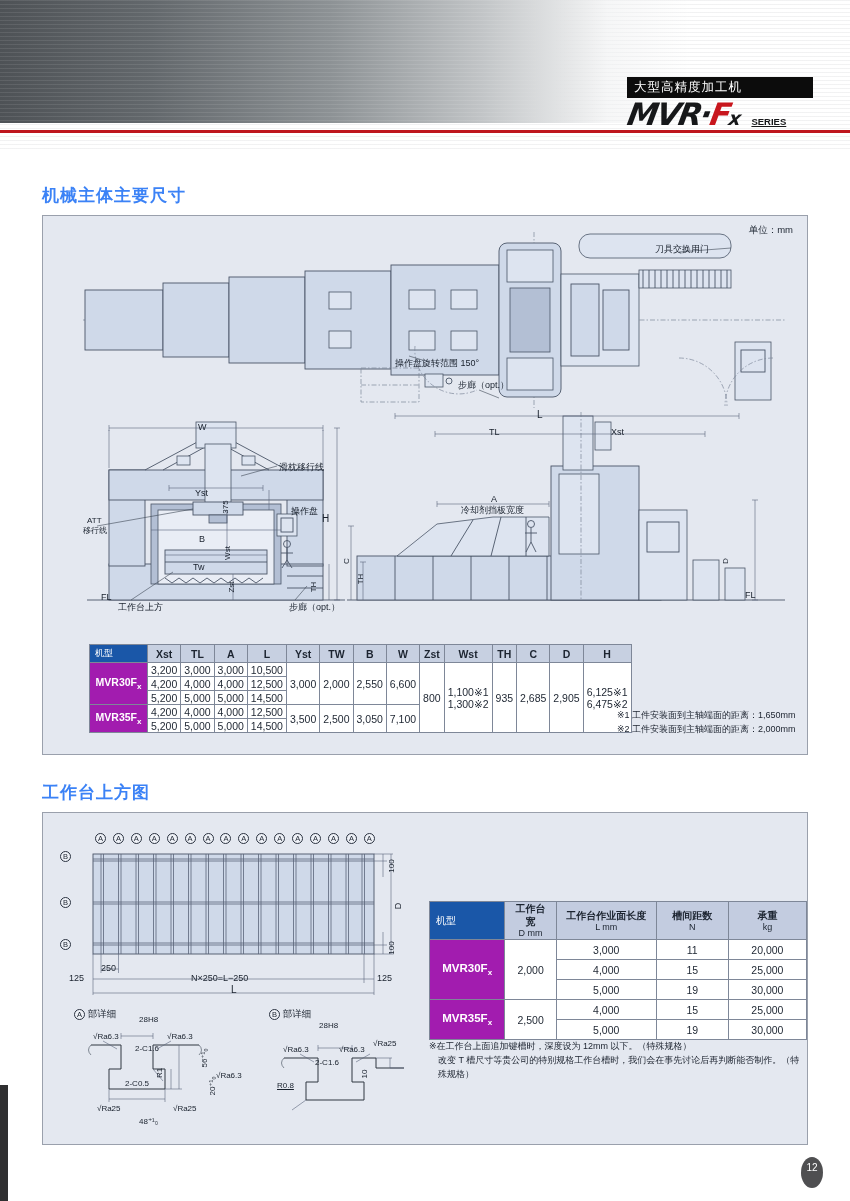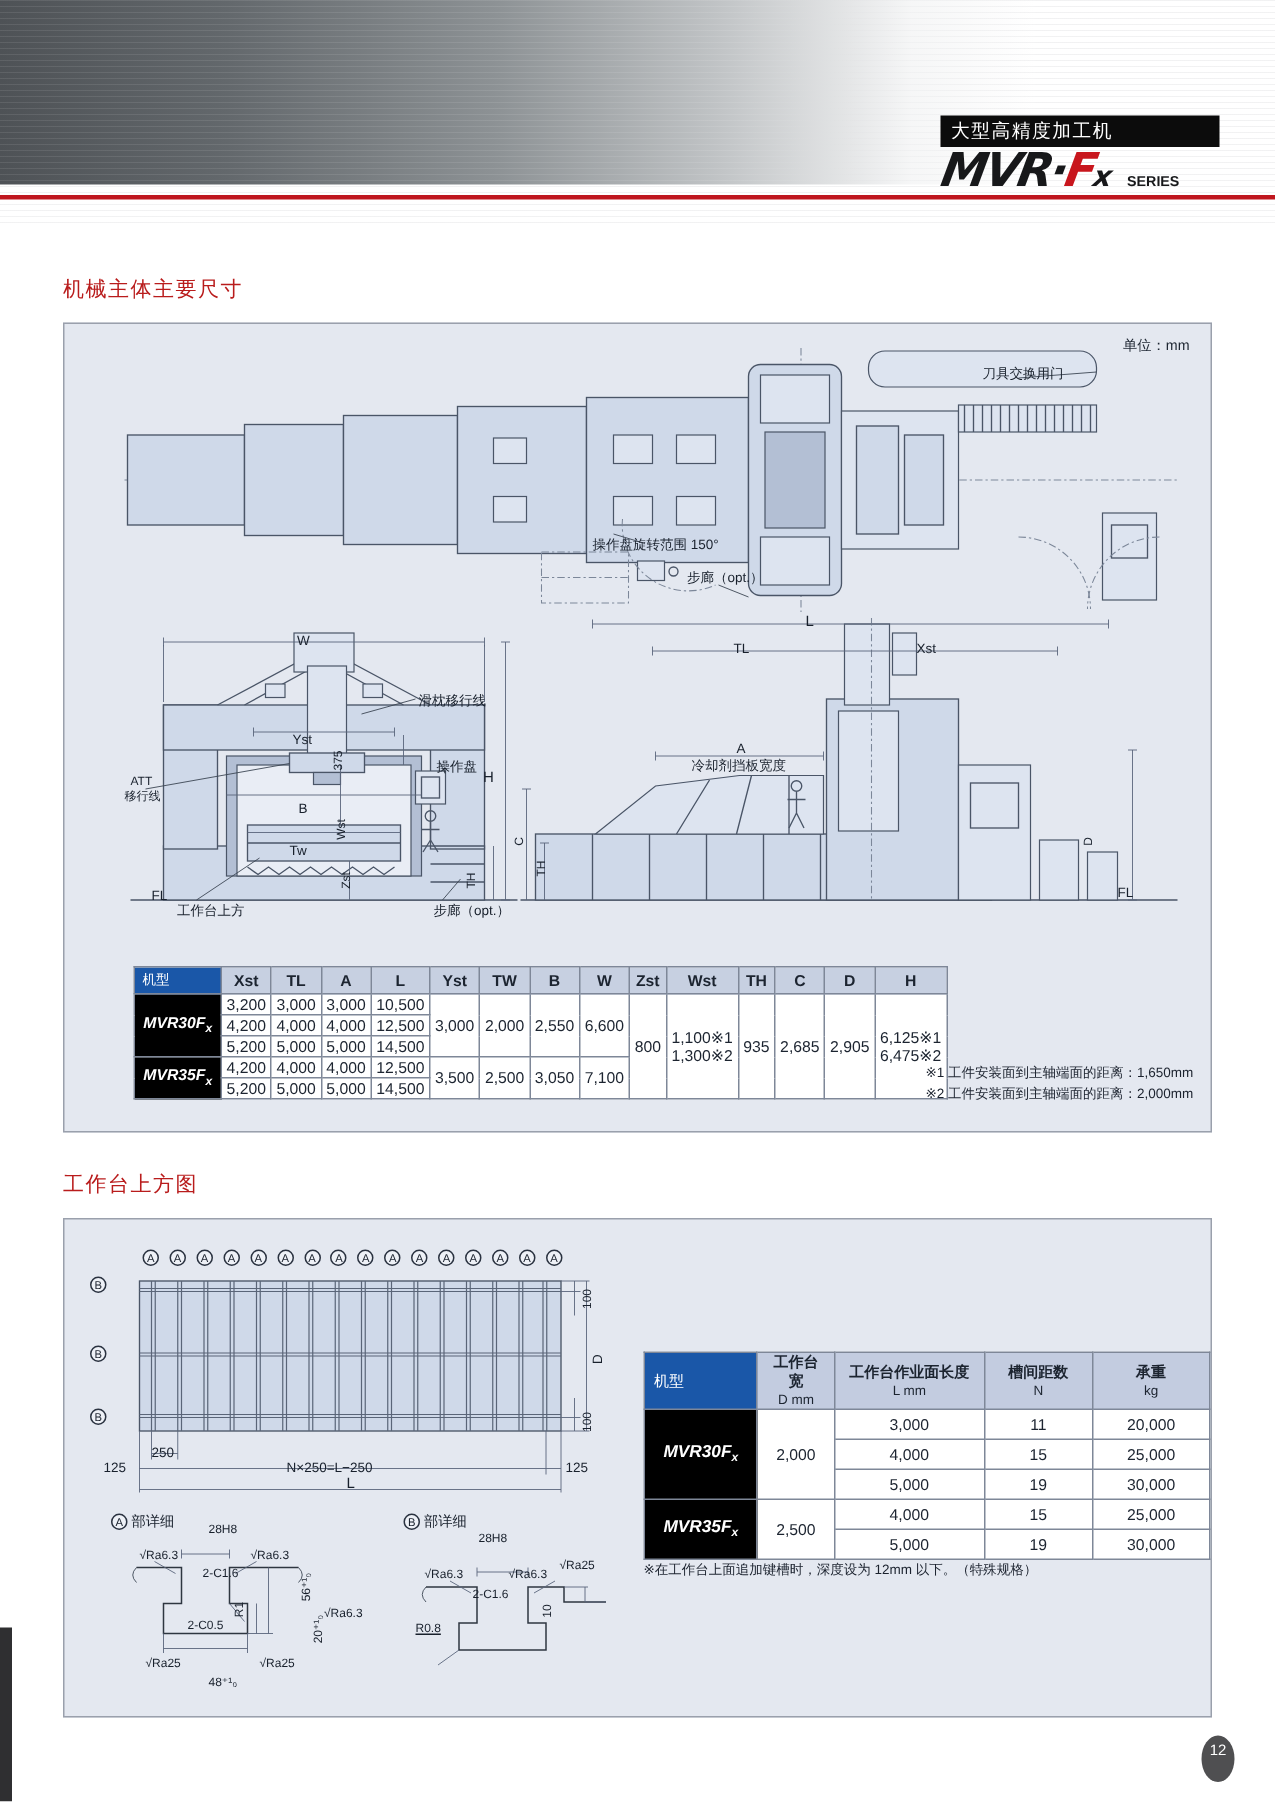--- a/index.html
+++ b/index.html
@@ -13,25 +13,25 @@
     background:
       repeating-linear-gradient(180deg, rgba(255,255,255,0.09) 0 1px, rgba(0,0,0,0) 1px 4px),
       linear-gradient(90deg, #4e5256 0%, #63686c 22%, #8d9295 48%, #c2c5c7 70%, rgba(238,239,240,0.55) 88%, rgba(255,255,255,0) 100%); }
   .hdr-bar { position:absolute; left:627px; top:77px; width:186px; height:21px; background:#0c0c0c;
     color:#fff; font-size:12.5px; line-height:21px; padding-left:7px; letter-spacing:1px; }
   .logo-wrap { position:absolute; left:628px; top:96px; width:210px; height:36px; white-space:nowrap; }
   .logo { display:inline-block; transform:skewX(-10deg); font-weight:bold; font-style:italic;
     font-size:31px; letter-spacing:-2px; color:#17181a; font-family:"DejaVu Sans",sans-serif; }
   .logo .f { color:#c8161d; }
   .logo .subx { font-size:19px; letter-spacing:0; }
-  .series { font-size:9.5px; font-weight:bold; color:#17181a; margin-left:5px; }
+  .series { font-size:9.5px; font-weight:bold; color:#17181a; margin-left:5px;text-decoration:underline; }
   .red-line { position:absolute; left:0; top:130px; width:850px; height:3px; background:#bf161e; }
 
   
-  .sec-title { position:absolute; left:42px; font-size:14px; font-weight:normal; color:#b91c1c; letter-spacing:1px; }
+  .sec-title { position:absolute; left:42px; font-size:17px; font-weight:bold; color:#3b82f6; letter-spacing:1px; }
   .panel { position:absolute; left:42px; width:766px; background:#e4e8f0; border:1px solid #9aa0ac; }
   #panel1 { top:215px; height:540px; }
   #panel2 { top:812px; height:333px; }
 
   .lbl { position:absolute; font-size:9px; color:#18202c; white-space:nowrap; line-height:10px; }
   .lbl.s8 { font-size:8px; }
   .lbl.s10 { font-size:10px; }
   .rot { transform:rotate(-90deg); transform-origin:center; display:inline-block; }
   .unit { position:absolute; right:14px; top:8px; font-size:9.5px; }
 
@@ -45,21 +45,21 @@
   .lead { fill:none; stroke:#3c4654; stroke-width:0.6; }
   .tsl { fill:none; stroke:#5a6578; stroke-width:0.8; }
 
   
   table { border-collapse:collapse; background:#fff; position:absolute; }
   td,th { border:1px solid #7e8798; text-align:center; vertical-align:middle; font-weight:normal; }
   #t1 { left:46px; top:428px; font-size:10.5px; }
   #t1 th { background:#c7d0e1; height:18px; font-weight:bold; font-size:10.5px; padding:0 3px; }
   #t1 th.corner { background:#1a57a8; color:#fff; font-size:9px; font-weight:normal; text-align:left; padding-left:5px; width:58px; }
   #t1 td { height:14px; padding:0 3px; font-size:10.5px; }
-  td.model { background:#000000; color:#fff; font-weight:bold; font-style:italic; font-size:11.5px;margin-left:24px; }
+  td.model { background:#a21caf; color:#fff; font-weight:bold; font-size:11.5px;margin-left:24px; }
   td.model .subx { font-size:8px; vertical-align:sub; }
   .two-line { line-height:12px; }
 
   #t2 { left:386px; top:88px; font-size:10.5px; }
   #t2 th { background:#c3cce0; height:36px; padding:0 6px; }
   #t2 th.corner { background:#1a57a8; color:#fff; font-size:10px; text-align:left; padding-left:6px; width:56px; }
   #t2 td { height:20px; padding:0 4px; }
   .h-l1 { font-size:10px; font-weight:bold; line-height:13px; }
   .h-l2 { font-size:9px; line-height:11px; }
 
@@ -496,17 +496,18 @@
     <tr>
       <td>5,000</td>
       <td>19</td>
       <td>30,000</td>
     </tr>
   </tbody>
     </table>
 
   <div class="notes" style="left:386px; top:226px;">
     <div>※在工作台上面追加键槽时，深度设为 12mm 以下。（特殊规格）</div>
+    <div style="padding-left:9px;">改变 T 槽尺寸等贵公司的特别规格工作台槽时，我们会在事先讨论后再判断能否制作。（特殊规格）</div>
   </div>
 </div>
 
 <div class="edge-strip"></div>
 <div class="page-num"><span>12</span></div>
 
 </body></html>

